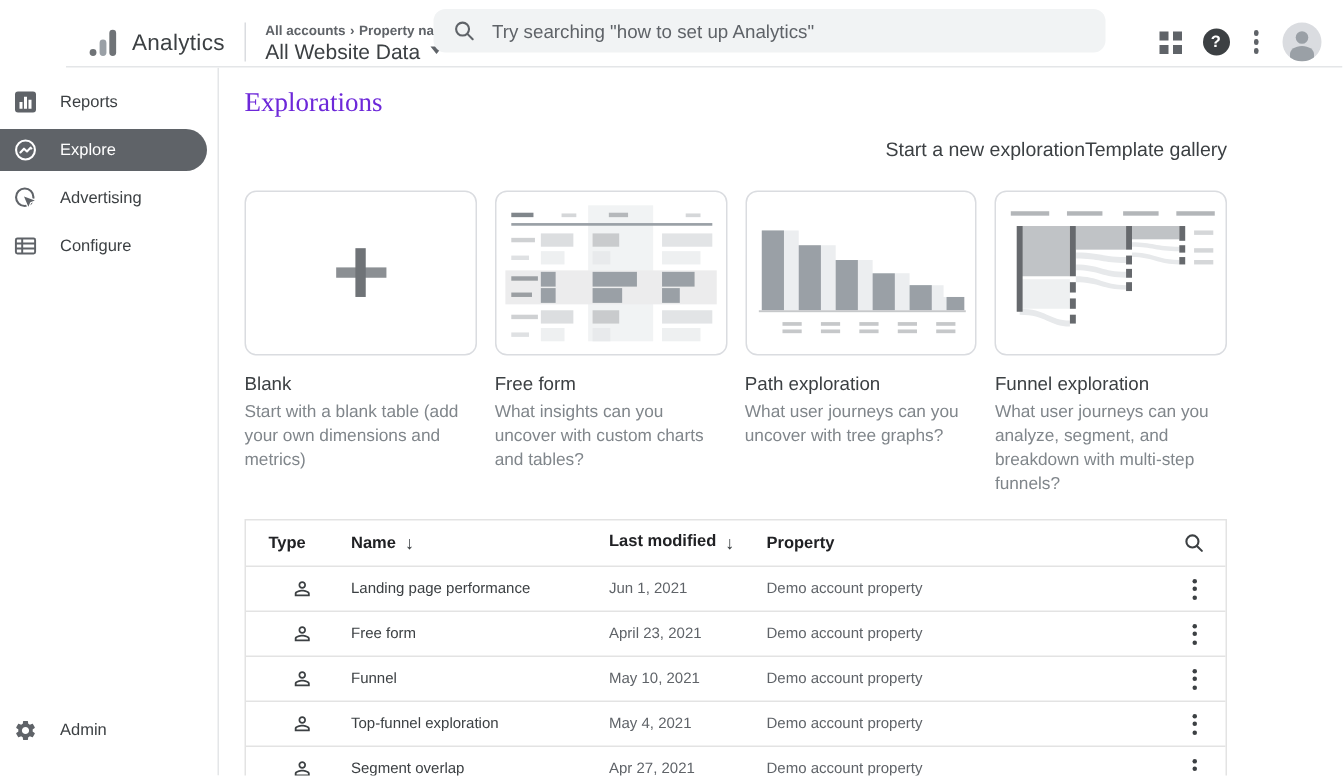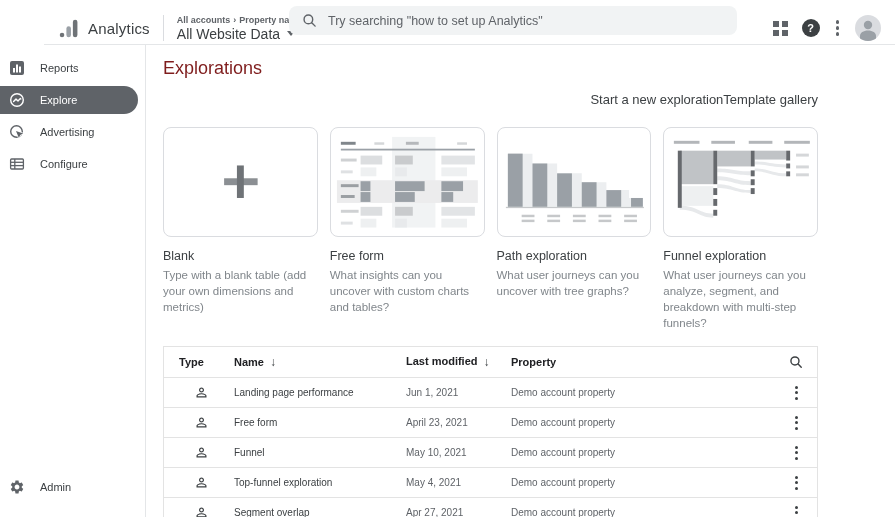--- a/index.html
+++ b/index.html
@@ -55,21 +55,21 @@
     font-size:11px; color:#3c4043; cursor:pointer;
   }
   .nav-item .nav-ico { width:16px; height:16px; color:#5f6368; display:flex; }
   .nav-item.active {
     width:138px; background:#5f6368; color:#fff; border-radius:0 15px 15px 0;
   }
   .nav-item.active .nav-ico { color:#fff; }
   .admin-item { position:absolute; bottom:12px; left:0; width:100%; }
   
   .main { position:absolute; left:146px; top:45px; right:0; bottom:0; padding:13px 77px 0 17px; overflow:hidden; }
-  .page-title { font-size:18px; font-weight:400; color:#7f1d1d; }
+  .page-title { font-size:18px; font-weight:400; color:#6d28d9;font-family:Liberation Serif, serif; }
   .subhead-row { display:flex; justify-content:flex-end; align-items:center; margin-top:13px; }
   .subtitle { font-size:13px; color:#3c4043; }
   .template-gallery { font-size:13px; color:#3c4043; cursor:pointer; }
   .cards { display:grid; grid-template-columns:repeat(4,1fr); grid-gap:12px; margin-top:20px; }
   .card {
     height:110px; border:1px solid #dadce0; border-radius:8px; background:#fff;
     overflow:hidden; cursor:pointer; display:flex; align-items:center; justify-content:center;
   }
   .card svg { width:100%; height:100%; }
   .captions { display:grid; grid-template-columns:repeat(4,1fr); grid-gap:12px; margin-top:12px; }
@@ -324,21 +324,21 @@
               <rect x="134" y="45" width="13" height="3"></rect>
             </g>
         </svg>
       </span>
     </div>
   </div>
 
   <div class="captions">
     <div>
       <div class="card-title">Blank</div>
-      <div class="card-desc">Type with a blank table (add your own dimensions and metrics)</div>
+      <div class="card-desc">Start with a blank table (add your own dimensions and metrics)</div>
     </div>
     <div>
       <div class="card-title">Free form</div>
       <div class="card-desc">What insights can you uncover with custom charts and tables?</div>
     </div>
     <div>
       <div class="card-title">Path exploration</div>
       <div class="card-desc">What user journeys can you uncover with tree graphs?</div>
     </div>
     <div>

